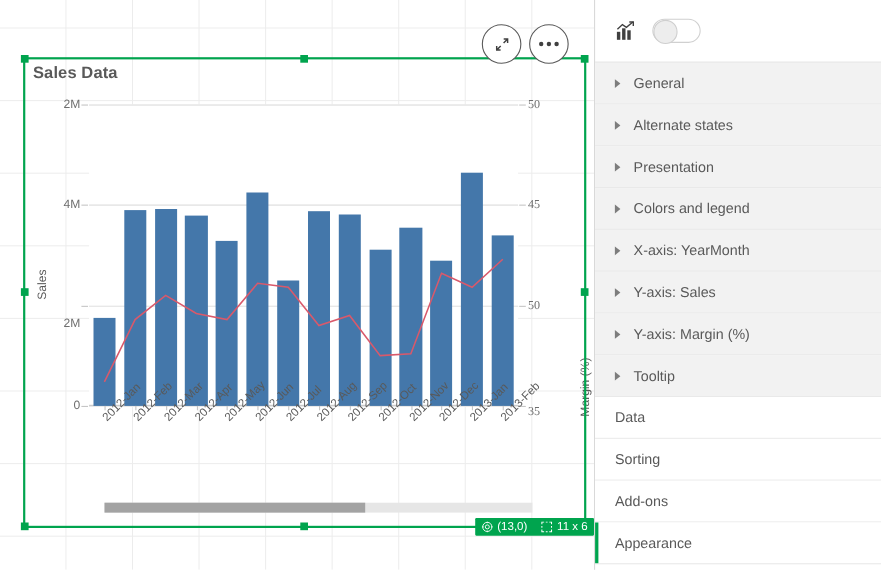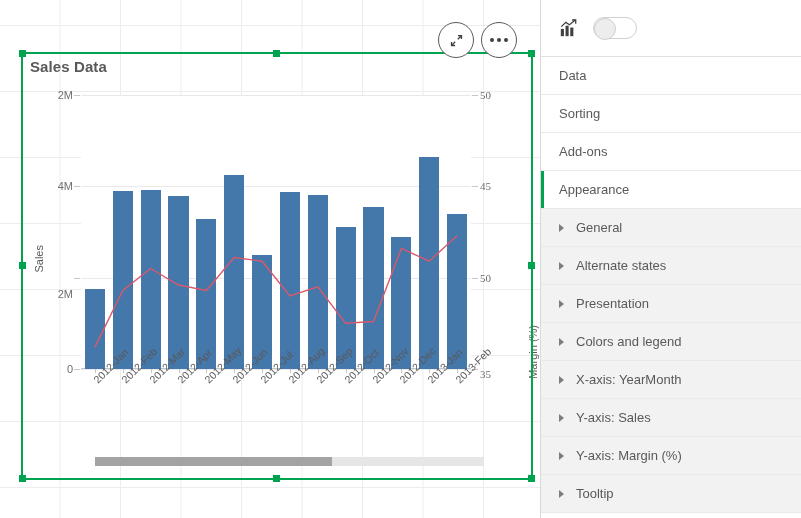--- a/index.html
+++ b/index.html
@@ -228,81 +228,99 @@
       </svg>
     </div>
     <div class="round-btn rb2">
       <span class="dots">
           <i></i>
           <i></i>
           <i></i>
         </span>
     </div>
 
+    <div class="badge">
+      <span class="badge-ico">
+        <svg width="10" height="10" viewBox="0 0 12 12">
+          <circle cx="6" cy="6" r="5" fill="none" stroke="#fff" stroke-width="1"></circle>
+          <circle cx="6" cy="6" r="2.2" fill="none" stroke="#fff" stroke-width="1"></circle>
+          <path d="M6 0v2M6 10v2M0 6h2M10 6h2" stroke="#fff" stroke-width="1"></path>
+        </svg>
+      </span>
+      <span>(13,0)</span>
+      <span class="sep"></span>
+      <span class="badge-ico">
+        <svg width="10" height="10" viewBox="0 0 12 12">
+          <path d="M0 0h3.2v1.3H1.3v1.9H0zM8.8 0H12v3.2h-1.3V1.3H8.8zM0 8.8h1.3v1.9h1.9V12H0zM10.7 8.8H12V12H8.8v-1.3h1.9z" fill="#fff"></path>
+          <path d="M5 0h2v1.3H5zM5 10.7h2V12H5zM0 5h1.3v2H0zM10.7 5H12v2h-1.3z" fill="#fff"></path>
+        </svg>
+      </span>
+      <span>11 x 6</span>
+    </div>
   </div>
 
   <div class="panel">
     <div class="panel-head">
       <span class="ph-ico">
         <svg width="20" height="20" viewBox="0 0 22 22">
           <rect x="2" y="12" width="3.4" height="8" fill="#404040"></rect>
           <rect x="7.2" y="8.5" width="3.4" height="11.5" fill="#404040"></rect>
           <rect x="12.4" y="10.5" width="3.4" height="9.5" fill="#404040"></rect>
           <path d="M2.5 9.5 L7.5 4.8 L11.5 7.5 L18 2.2" fill="none" stroke="#404040" stroke-width="1.4"></path>
           <path d="M14.4 2.2h4v4" fill="none" stroke="#404040" stroke-width="1.4"></path>
         </svg>
       </span>
       <span class="toggle">
         <span class="knob"></span>
       </span>
     </div>
 
+    <div id="panel-subsections">
+        <div class="acc-row sub">
+          <span class="caret"></span>
+          <span>General</span>
+        </div>
+        <div class="acc-row sub">
+          <span class="caret"></span>
+          <span>Alternate states</span>
+        </div>
+        <div class="acc-row sub">
+          <span class="caret"></span>
+          <span>Presentation</span>
+        </div>
+        <div class="acc-row sub">
+          <span class="caret"></span>
+          <span>Colors and legend</span>
+        </div>
+        <div class="acc-row sub">
+          <span class="caret"></span>
+          <span>X-axis: YearMonth</span>
+        </div>
+        <div class="acc-row sub">
+          <span class="caret"></span>
+          <span>Y-axis: Sales</span>
+        </div>
+        <div class="acc-row sub">
+          <span class="caret"></span>
+          <span>Y-axis: Margin (%)</span>
+        </div>
+        <div class="acc-row sub">
+          <span class="caret"></span>
+          <span>Tooltip</span>
+        </div>
+      </div>
     <div id="panel-sections">
         <div class="acc-row">
           <span>Data</span>
         </div>
         <div class="acc-row">
           <span>Sorting</span>
         </div>
         <div class="acc-row">
           <span>Add-ons</span>
         </div>
         <div class="acc-row active">
           <span>Appearance</span>
         </div>
       </div>
-    <div id="panel-subsections">
-        <div class="acc-row sub">
-          <span class="caret"></span>
-          <span>General</span>
-        </div>
-        <div class="acc-row sub">
-          <span class="caret"></span>
-          <span>Alternate states</span>
-        </div>
-        <div class="acc-row sub">
-          <span class="caret"></span>
-          <span>Presentation</span>
-        </div>
-        <div class="acc-row sub">
-          <span class="caret"></span>
-          <span>Colors and legend</span>
-        </div>
-        <div class="acc-row sub">
-          <span class="caret"></span>
-          <span>X-axis: YearMonth</span>
-        </div>
-        <div class="acc-row sub">
-          <span class="caret"></span>
-          <span>Y-axis: Sales</span>
-        </div>
-        <div class="acc-row sub">
-          <span class="caret"></span>
-          <span>Y-axis: Margin (%)</span>
-        </div>
-        <div class="acc-row sub">
-          <span class="caret"></span>
-          <span>Tooltip</span>
-        </div>
-      </div>
   </div>
 
 </div>
 
 </body></html>

